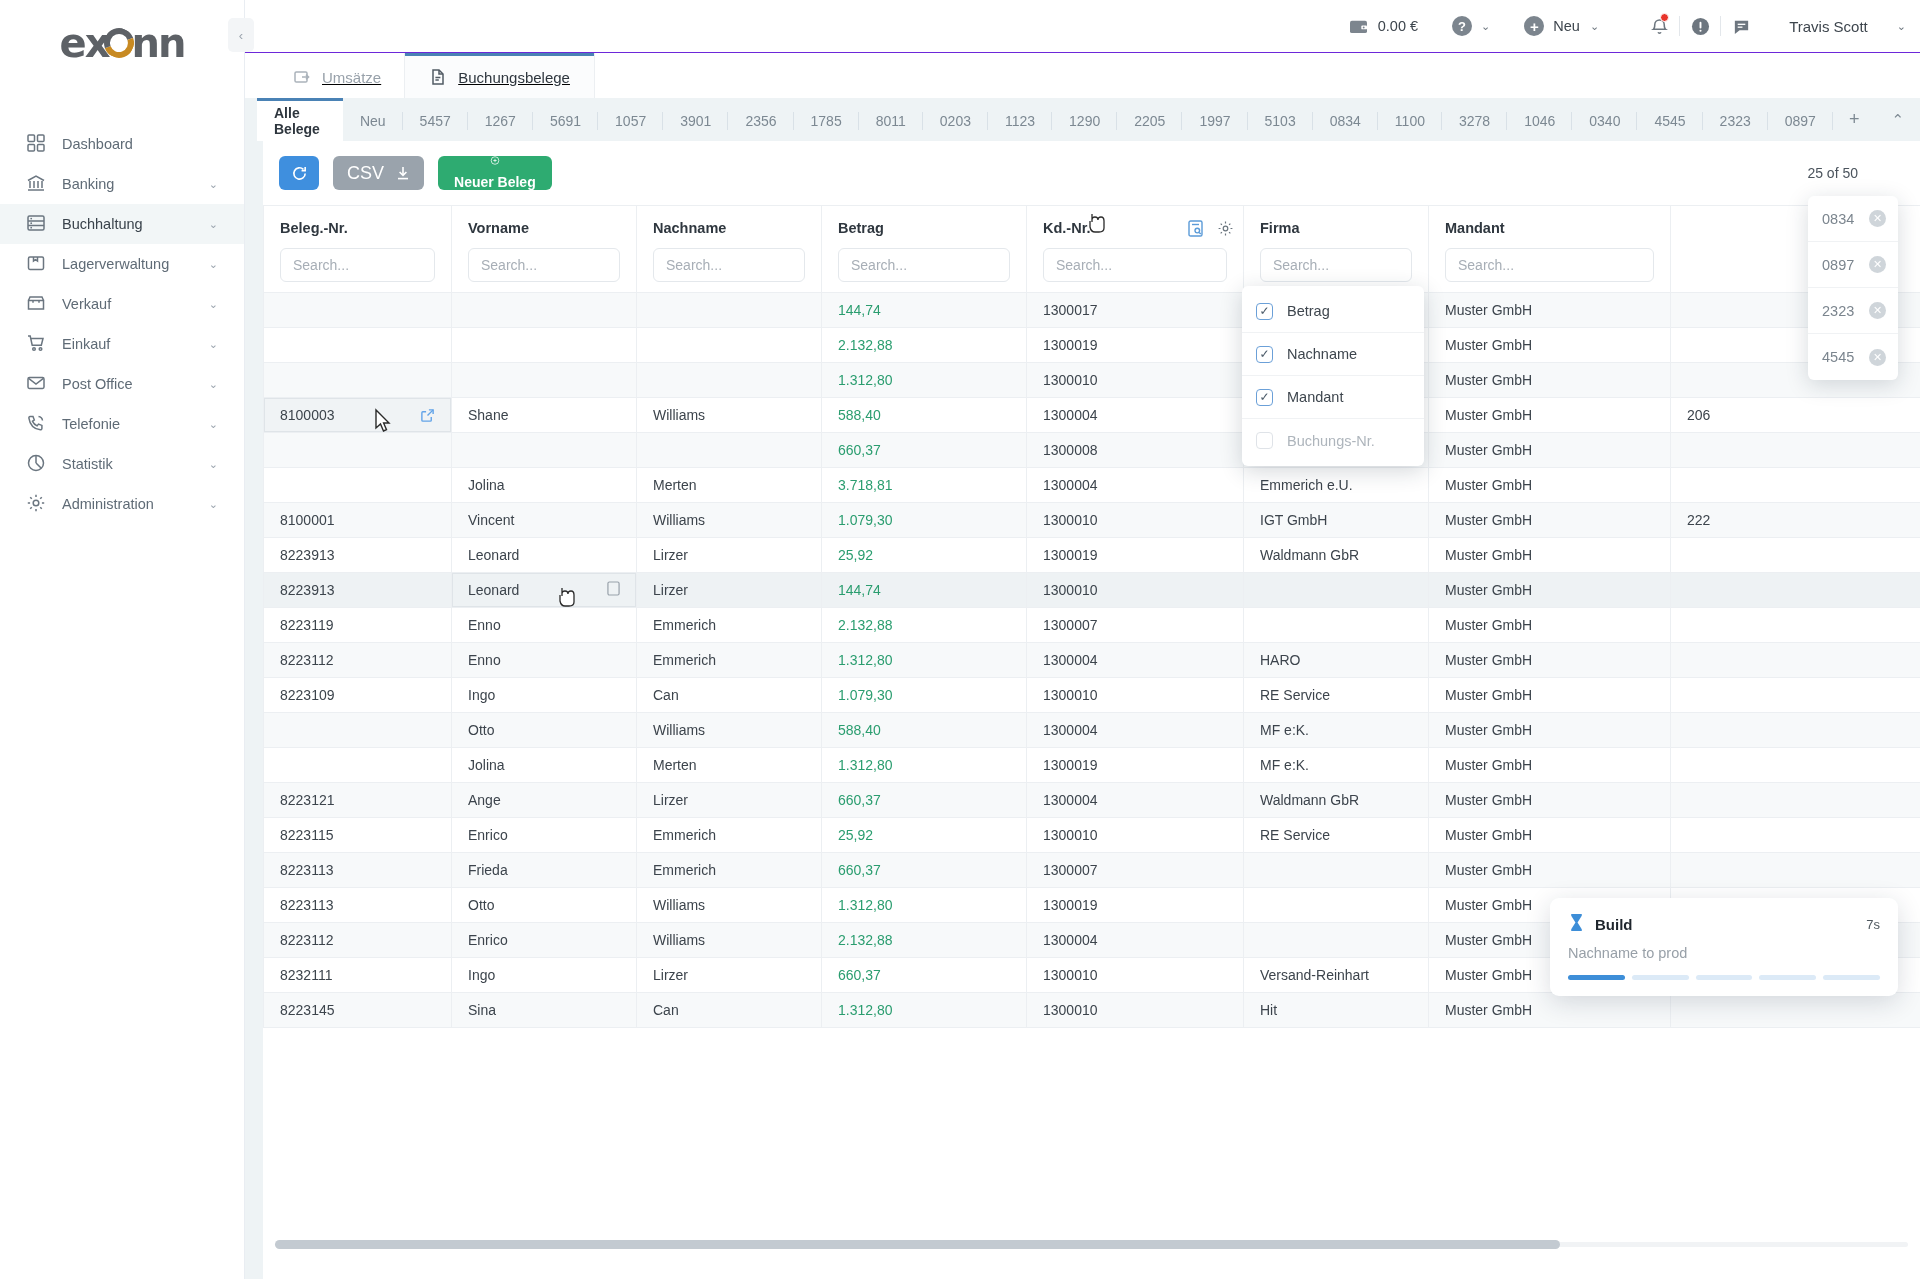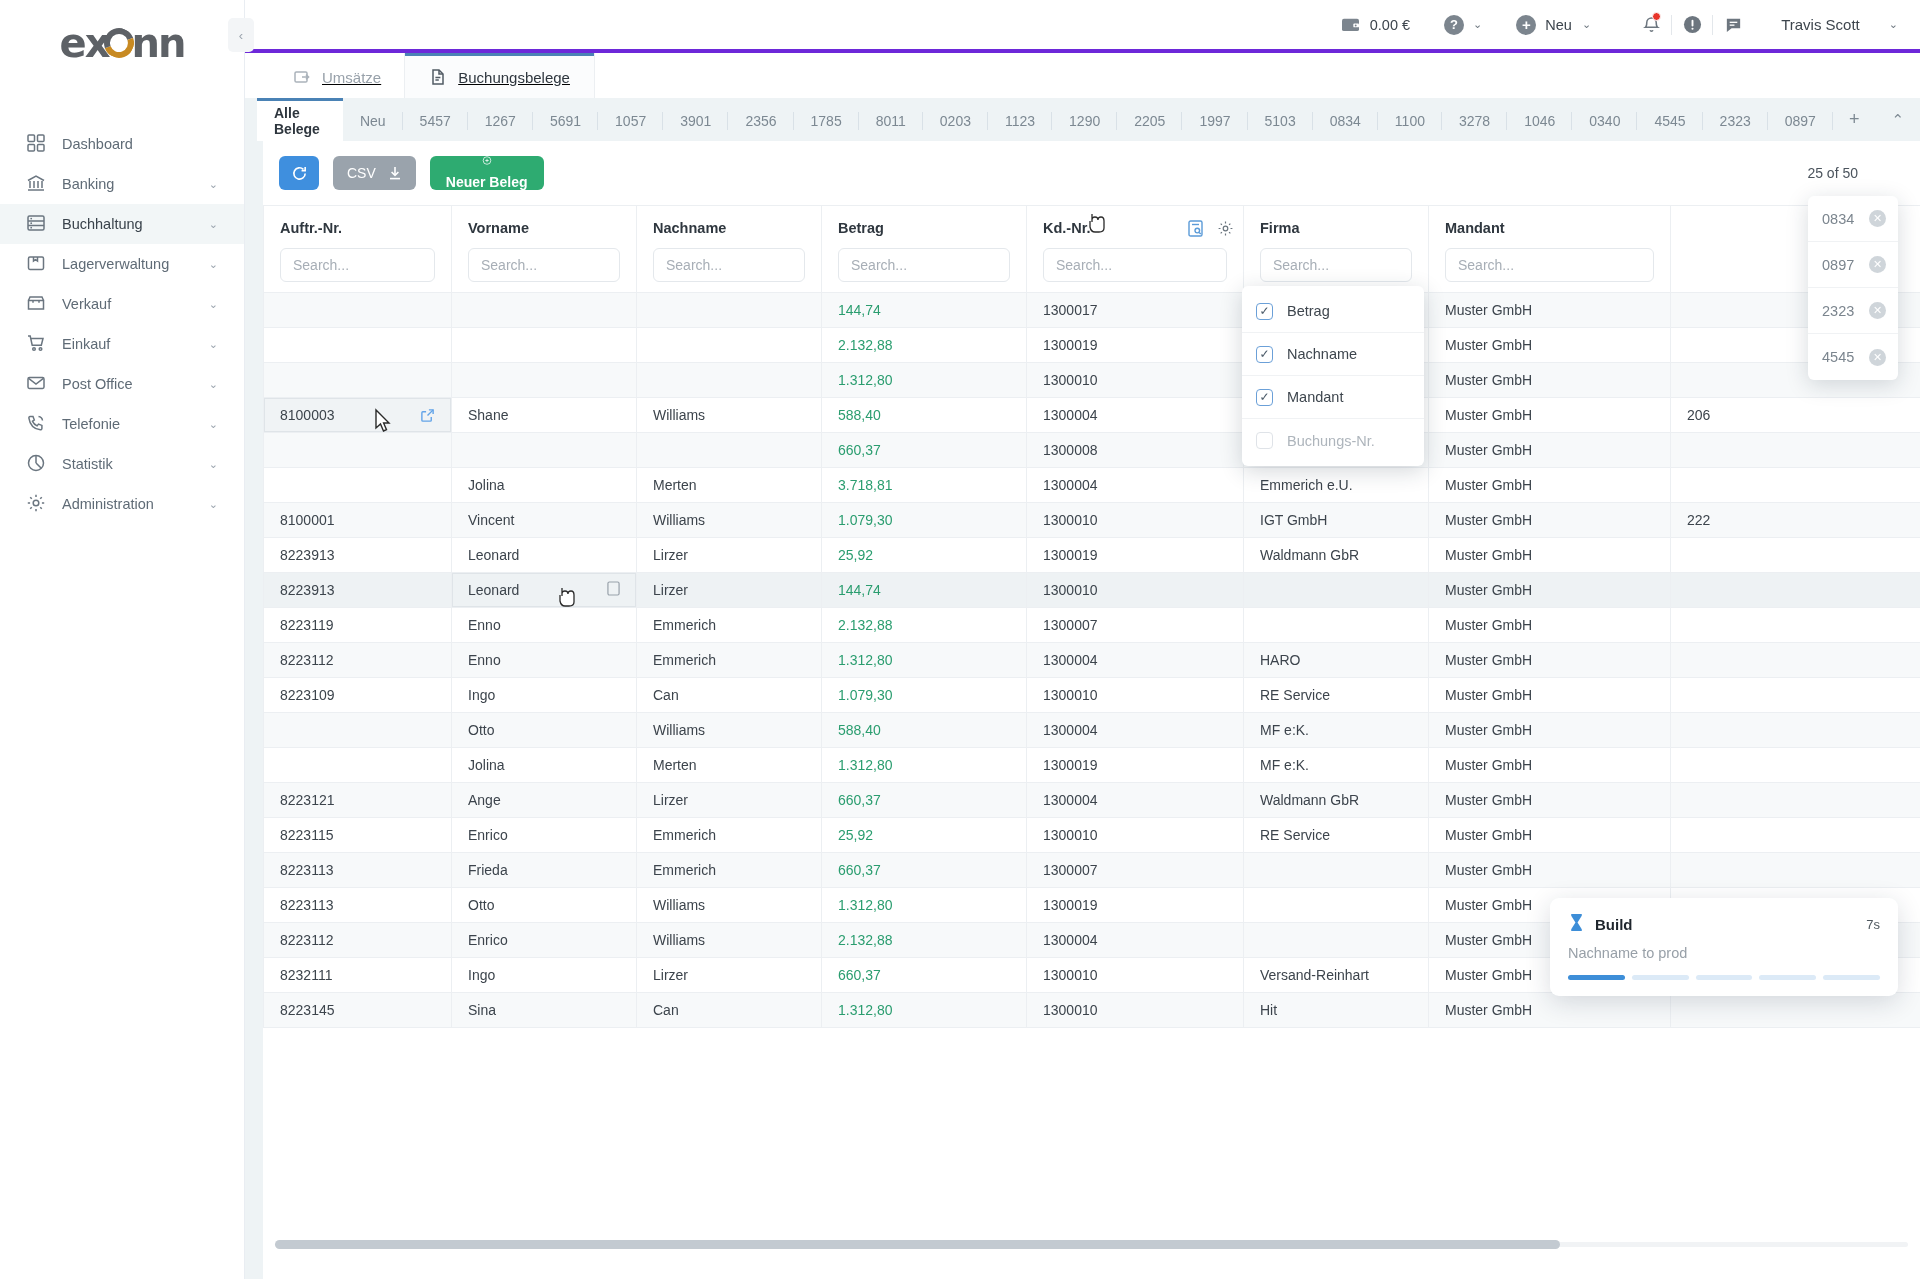--- a/index.html
+++ b/index.html
@@ -51,22 +51,22 @@
   .nav-item .nav-ico { width: 22px; height: 22px; margin-right: 14px; flex: 0 0 22px; color:#6b7680; }
   .nav-item .nav-label { flex: 1; white-space: nowrap; }
   .nav-item .nav-chev { font-size: 11px; color: #9aa3ad; }
   .nav-item.active { background: #f2f6f7; }
   .nav-item.active .nav-label { color: #39424b; }
 
   
   #header {
     position: absolute; left: 245px; top: 0; right: 0; height: 53px;
     background: #ffffff; display: flex; align-items: center;
-    justify-content: flex-end; padding-right: 22px;
-    border-bottom: 4px solid #6d28d9;
+    justify-content: flex-end; padding-right: 14px;
+    border-bottom: 1px solid #6d28d9;
     z-index: 20;
   }
   .hdr-wallet { display: flex; align-items: center; margin-right: 34px; color: #3d454d; font-size: 14.5px; }
   .hdr-wallet .w-ico { margin-right: 10px; color:#7c858e; display:flex; }
   .hdr-help { display: flex; align-items: center; margin-right: 34px; cursor: pointer; }
   .hdr-help .circ {
     width: 20px; height: 20px; border-radius: 50%; background: #7c858e;
     color: #fff; font-size: 13px; font-weight: 700;
     display: flex; align-items: center; justify-content: center; margin-right: 9px;
   }
@@ -119,21 +119,21 @@
   .stab-ctl { display:flex; align-items:center; padding:0 16px; color:#7c8892; font-size:18px; cursor:pointer; }
 
   
   #panel {
     position: absolute; left: 18px; right: 0px; top: 88px; bottom: 0;
     background: #fff;
   }
   #toolbar { height: 64px; display: flex; align-items: center; padding: 0 16px; }
   .btn { border: none; border-radius: 6px; cursor: pointer; font-family: inherit; display: flex; align-items: center; justify-content: center; }
   #btn-refresh { width: 40px; height: 34px; background: #3f8fde; color: #fff; margin-right: 14px; }
-  #btn-csv { height: 34px; background: #9aa3ac; color: #fff; font-size: 14px; padding: 0 14px; margin-right: 14px; gap: 12px; }
+  #btn-csv { height: 34px; background: #9aa3ac; color: #fff; font-size: 18px; padding: 0 14px; margin-right: 14px; gap: 12px; }
   #btn-new { height: 34px; background: #2eab71; color: #fff; font-size: 14px; padding: 0 16px; gap: 9px; font-weight: 600; flex-direction: column; }
   #count { margin-left: auto; font-size: 14px; color: #4b545d; padding-right: 46px; }
 
   
   #tablewrap { position: absolute; left: 0; right: 0; top: 64px; bottom: 0; overflow: hidden; }
   table { border-collapse: collapse; table-layout: fixed; width: 1710px; }
   th, td { border: 1px solid #eceff2; text-align: left; }
   thead th { vertical-align: top; background: #fff; padding: 14px 16px 10px 16px; }
   .th-title { font-size: 14.5px; font-weight: 700; color: #2f373f; margin-bottom: 12px; white-space: nowrap; }
   .th-search {
@@ -522,21 +522,21 @@
             <col style="width:185px">
             <col style="width:185px">
           <col style="width:205px">
             <col style="width:217px">
             <col style="width:185px">
           <col style="width:242px">
             <col style="width:303px">
         </colgroup>
         <thead>
             <tr>
-              <th style="position: relative;"><div class="th-title">Auftr.-Nr.</div><input class="th-search" placeholder="Search..." style=""></th>
+              <th style="position: relative;"><div class="th-title">Beleg.-Nr.</div><input class="th-search" placeholder="Search..." style=""></th>
               <th style="position: relative;"><div class="th-title">Vorname</div><input class="th-search" placeholder="Search..." style=""></th>
               <th style="position: relative;"><div class="th-title">Nachname</div><input class="th-search" placeholder="Search..." style=""></th>
               <th style="position: relative;"><div class="th-title">Betrag</div><input class="th-search" placeholder="Search..." style=""></th>
               <th style="position: relative;"><div class="th-title">Kd.-Nr.</div><input class="th-search" placeholder="Search..." style=""><div class="th-icons" style="right:-24px; top:14px;">
                   <span><svg width="15" height="17" viewBox="0 0 15 17" fill="none" stroke="#5b9bd8" stroke-width="1.4">
                       <rect x="1" y="1" width="13" height="15" rx="1.6"></rect>
                       <path d="M4 4.5h7"></path>
                       <circle cx="9.3" cy="10.6" r="2.3"></circle>
                       <path d="m11.2 12.5 1.6 1.6"></path>
                     </svg></span>

